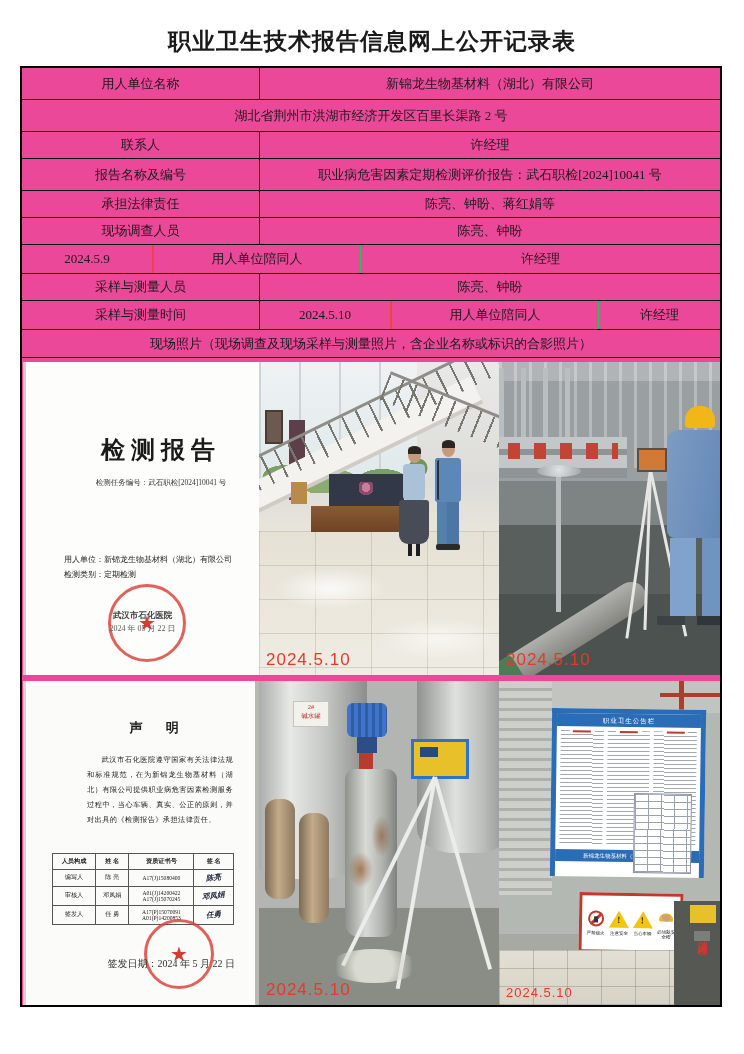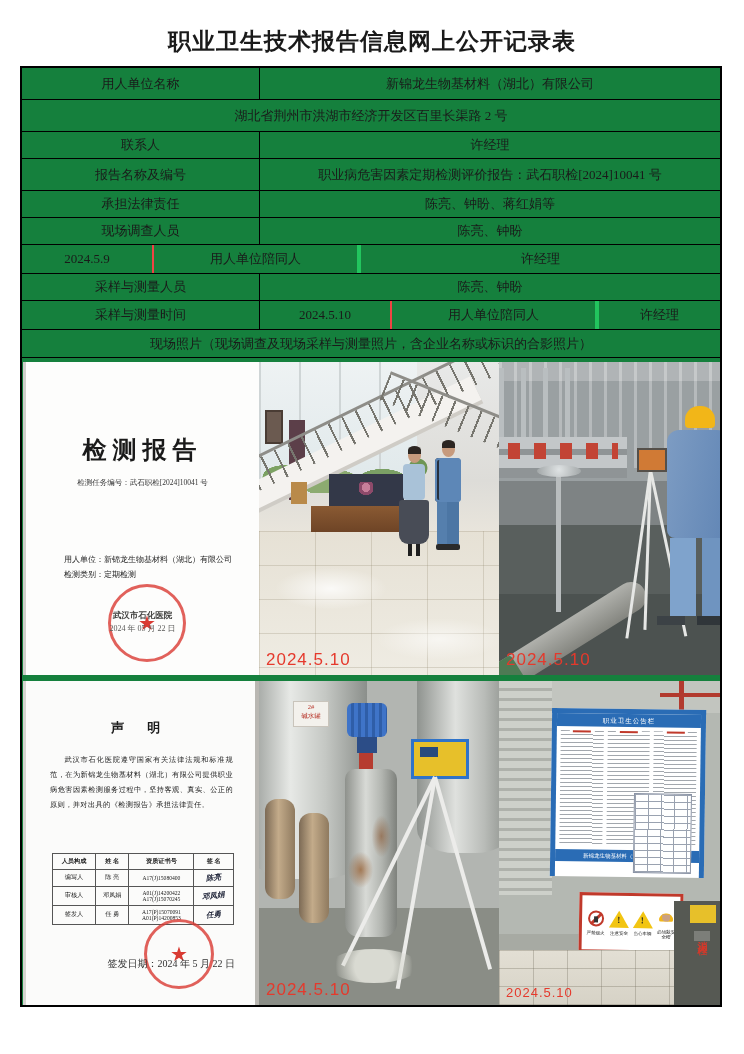--- a/index.html
+++ b/index.html
@@ -2,37 +2,37 @@
 <html><head>
 <meta charset="utf-8">
 <style>
   html,body{margin:0;padding:0;background:#fff;}
   body{width:744px;height:1054px;position:relative;overflow:hidden;
        font-family:"Liberation Serif","DejaVu Serif",serif;color:#1a1a1a;}
   .title{position:absolute;top:26px;left:0;width:744px;text-align:center;
          font-size:23px;font-weight:bold;letter-spacing:1px;}
   
   .table{position:absolute;left:20px;top:66px;width:702px;height:941px;
-         border:2px solid #000;box-sizing:border-box;display:flex;flex-direction:column;background:#15803d;}
+         border:2px solid #000;box-sizing:border-box;display:flex;flex-direction:column;background:#ec4899;}
   .trow{display:flex;border-bottom:1px solid #000;box-sizing:border-box;}
   .cell{display:flex;align-items:center;justify-content:center;text-align:center;
         font-size:13px;box-sizing:border-box;padding:0 4px;}
   .lab{width:238px;border-right:1px solid #000;}
   .val{flex:1;}
   .c2{width:132px;border-right:2px solid #ef4444;}
-  .c3{width:207px;border-right:4px solid #22c55e;}
+  .c3{width:207px;border-right:1px solid #22c55e;}
   .c4{flex:1;}
   .h32{height:32px}.h27{height:27px}.h29{height:29px}
   .caprow{height:28px;}
   
   .photos{flex:1;display:flex;flex-direction:column;padding:4px 0 0 1px;overflow:hidden;}
   .prow{display:flex;}
   .prow1{height:313px;margin-bottom:6px;}
   .prow2{height:325px;}
-  .ph{position:relative;overflow:hidden;box-sizing:border-box;}
+  .ph{position:relative;overflow:hidden;box-sizing:border-box;padding-left:37px;}
   .pc1{width:236px}.pc2{width:240px}.pc3{width:221px}
   .date{position:absolute;left:7px;bottom:5px;color:#e5392c;
         font-family:"Liberation Sans",sans-serif;font-size:17px;letter-spacing:1px;z-index:9;}
   .date.small{font-size:13px;}
   
   .cover{background:#fdfdfc;border-left:3px solid #cfcfcb;}
   .cover .big{margin-top:72px;text-align:center;font-size:24px;font-weight:bold;letter-spacing:6px;}
   .cover .task{margin-top:12px;text-align:center;font-size:7.5px;color:#333;}
   .cover .info{position:absolute;left:38px;top:190px;font-size:8px;line-height:1.9;color:#222;text-align:left;}
   .seal{position:absolute;width:72px;height:72px;border:3px solid rgba(217,58,50,.8);
@@ -308,21 +308,21 @@
               <div class="w-shoes"></div>
           </div>
           <div class="date">2024.5.10</div>
         </div>
       </div>
 
       <div class="prow prow2">
 
         <div class="ph pc1 decl">
           <div class="dtitle">声  明</div>
-          <div class="dbody">武汉市石化医院遵守国家有关法律法规和标准规范，在为新锦龙生物基材料（湖北）有限公司提供职业病危害因素检测服务过程中，坚持客观、真实、公正的原则，并对出具的《检测报告》承担法律责任。</div>
+          <div class="dbody">武汉市石化医院遵守国家有关法律法规和标准规范，在为新锦龙生物基材料（湖北）有限公司提供职业病危害因素检测服务过程中，当心车辆、真实、公正的原则，并对出具的《检测报告》承担法律责任。</div>
           <table class="dtable">
             <tbody>
                 <tr>
               <th>人员构成</th>
               <th>姓 名</th>
               <th>资质证书号</th>
               <th>签 名</th>
             </tr>
             <tr>
               <td>编写人</td>

